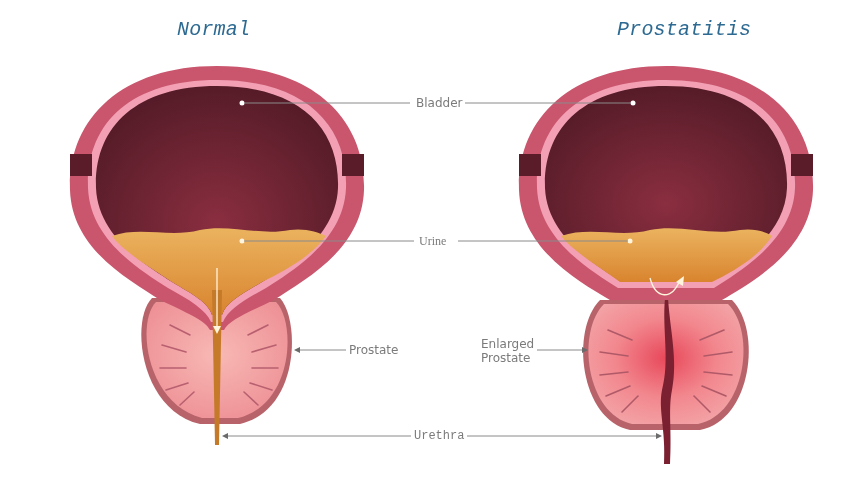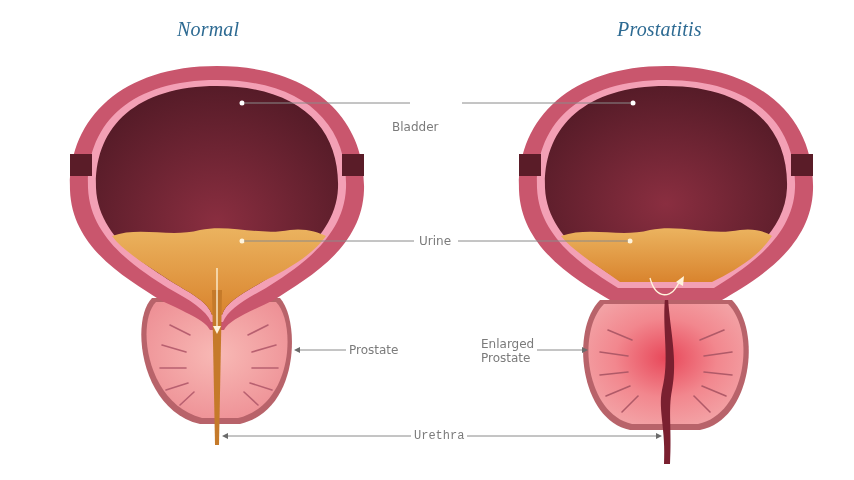--- a/index.html
+++ b/index.html
@@ -1,17 +1,17 @@
 <!DOCTYPE html>
 <html><head>
 <meta charset="utf-8">
 <style>
   html,body{margin:0;padding:0;background:#ffffff;}
   body{width:854px;height:480px;position:relative;overflow:hidden;font-family:"Liberation Sans",sans-serif;}
-  .title{position:absolute;top:18px;font-family:Liberation Serif, serif;font-style:italic;font-size:20px;color:#2d6a92;letter-spacing:0.2px;}
+  .title{position:absolute;top:18px;font-family:Liberation Mono, monospace;font-style:italic;font-size:20px;color:#2d6a92;letter-spacing:0.2px;}
   .lbl{position:absolute;font-family:"DejaVu Sans",sans-serif;font-size:12px;color:#7b7b7b;background:#fff;padding:0 3px;line-height:14px;}
   svg{position:absolute;left:0;top:0;}
 </style>
 </head>
 <body>
 
 <div class="title" style="left:177px;">Normal</div>
 <div class="title" style="left:617px;text-align:center;">Prostatitis</div>
 
 <svg width="854" height="480" viewBox="0 0 854 480">
@@ -106,18 +106,18 @@
     <line x1="466" y1="436" x2="660" y2="436"></line>
   </g>
   <g fill="#6b6b6b">
     <path d="M294 350 L300 347 L300 353 Z"></path>
     <path d="M588 350 L582 347 L582 353 Z"></path>
     <path d="M222 436 L228 433 L228 439 Z"></path>
     <path d="M662 436 L656 433 L656 439 Z"></path>
   </g>
 </svg>
 
-<div class="lbl" style="left:389px;top:96px;margin-top:24px;">Bladder</div>
-<div class="lbl" style="left:416px;top:234px;">Urine</div>
+<div class="lbl" style="left:413px;top:96px;">Bladder</div>
+<div class="lbl" style="left:416px;top:234px;font-family:Liberation Serif, serif;">Urine</div>
 <div class="lbl" style="left:346px;top:343px;">Prostate</div>
 <div class="lbl" style="left:478px;top:337px;text-align:right;">Enlarged</div>
 <div class="lbl" style="left:478px;top:351px;">Prostate</div>
 <div class="lbl" style="left:411px;top:429px;font-family:Liberation Mono, monospace;">Urethra</div>
 
 </body></html>

